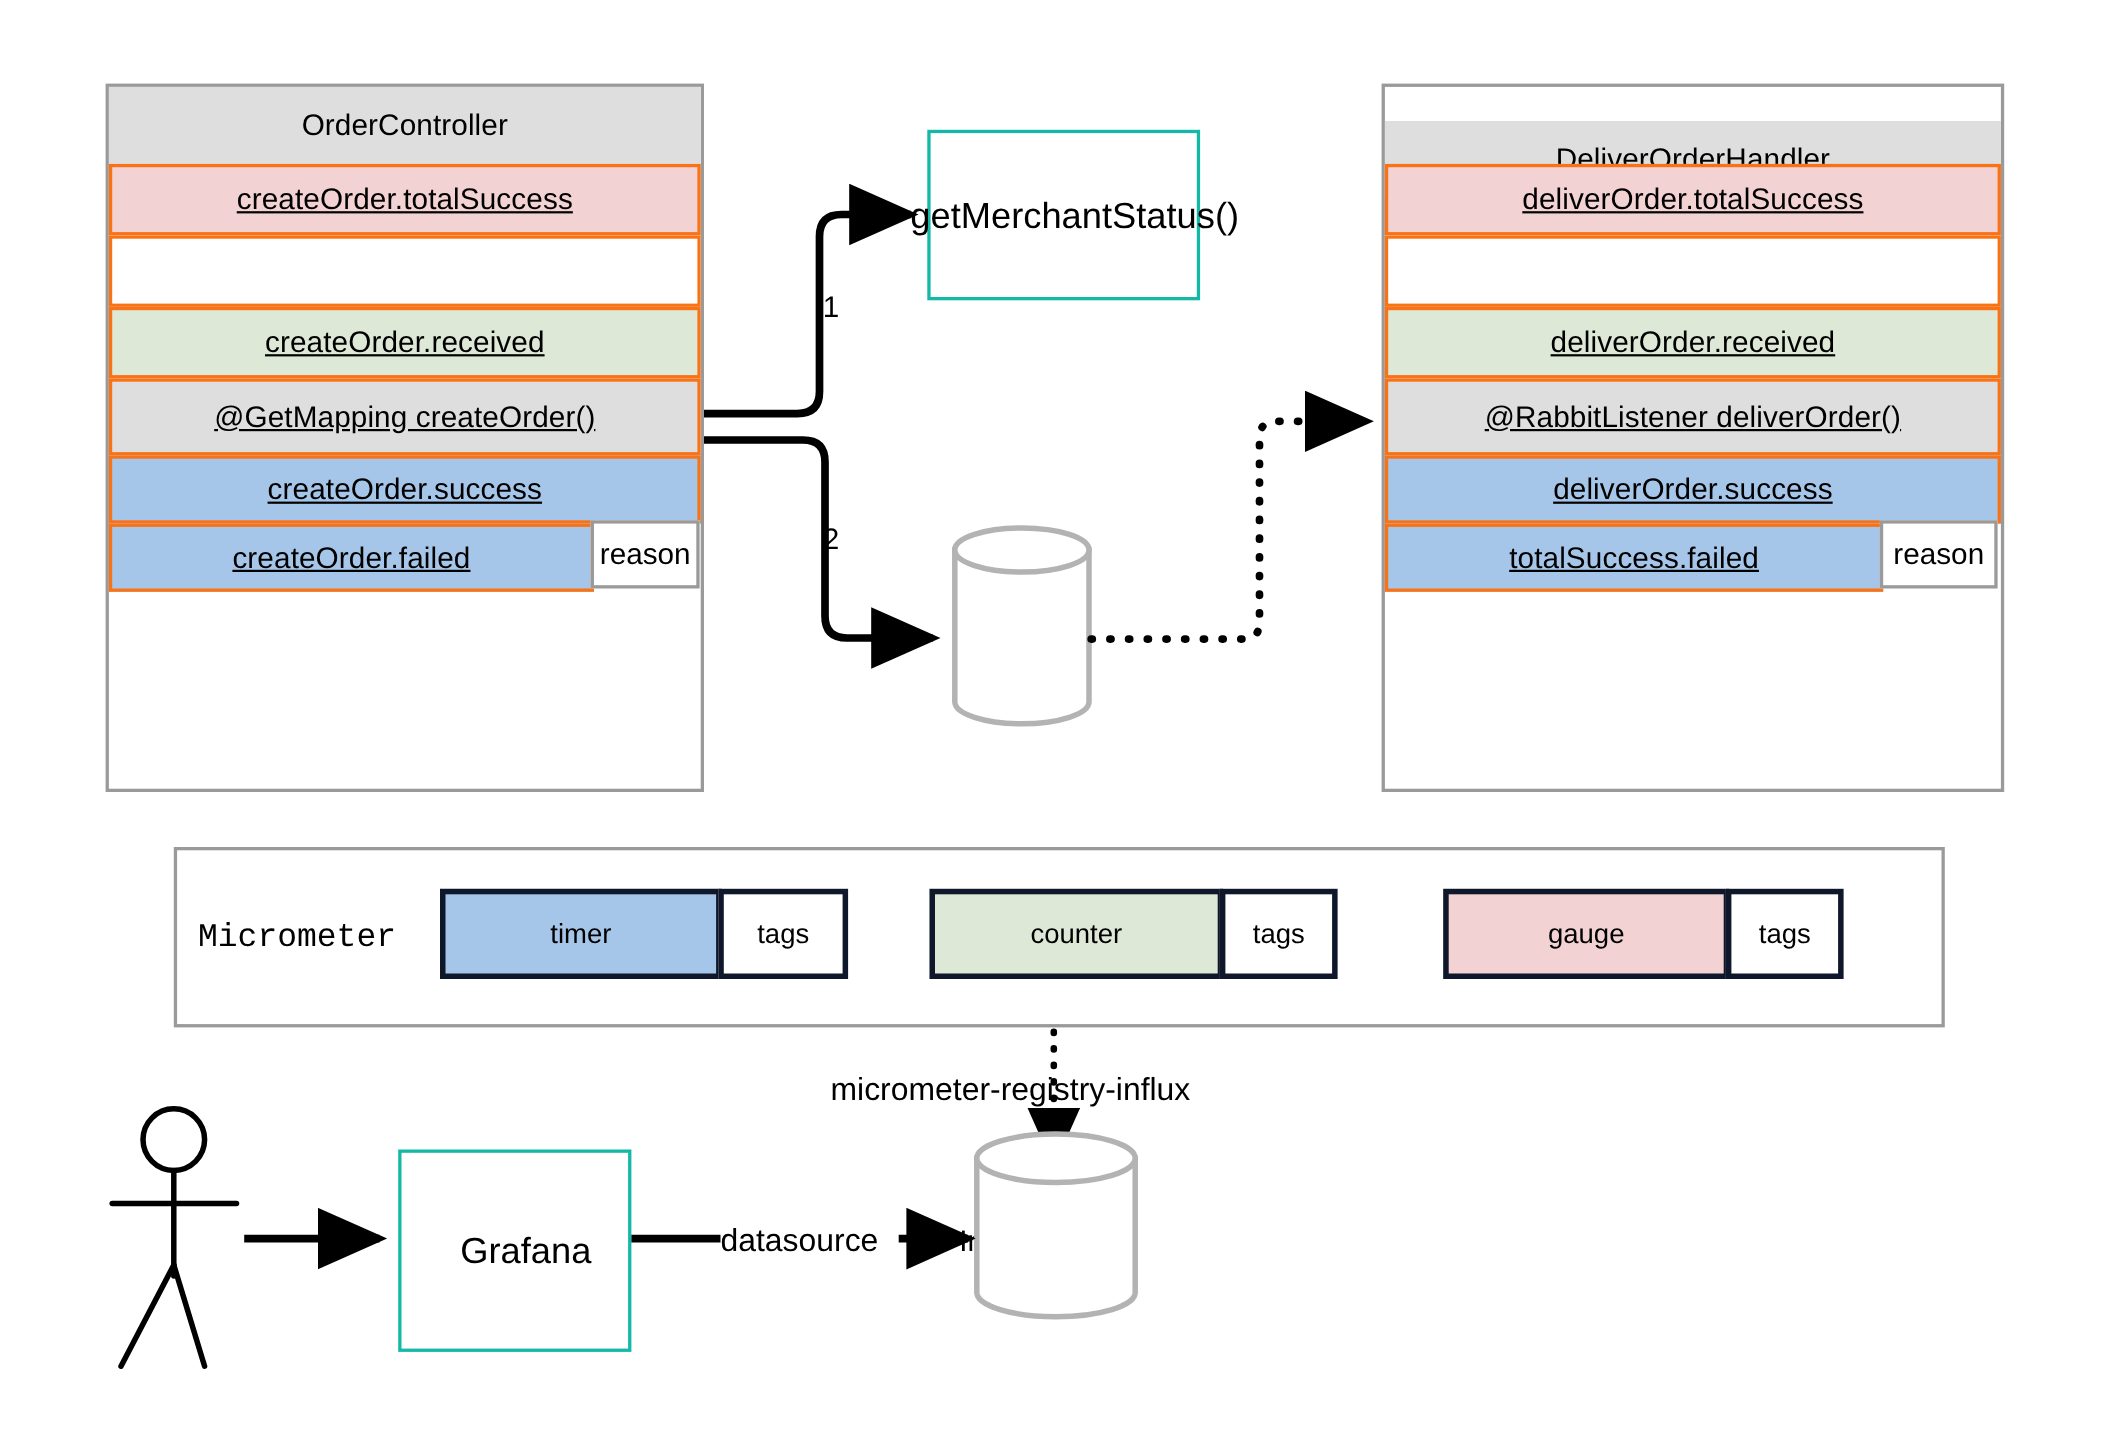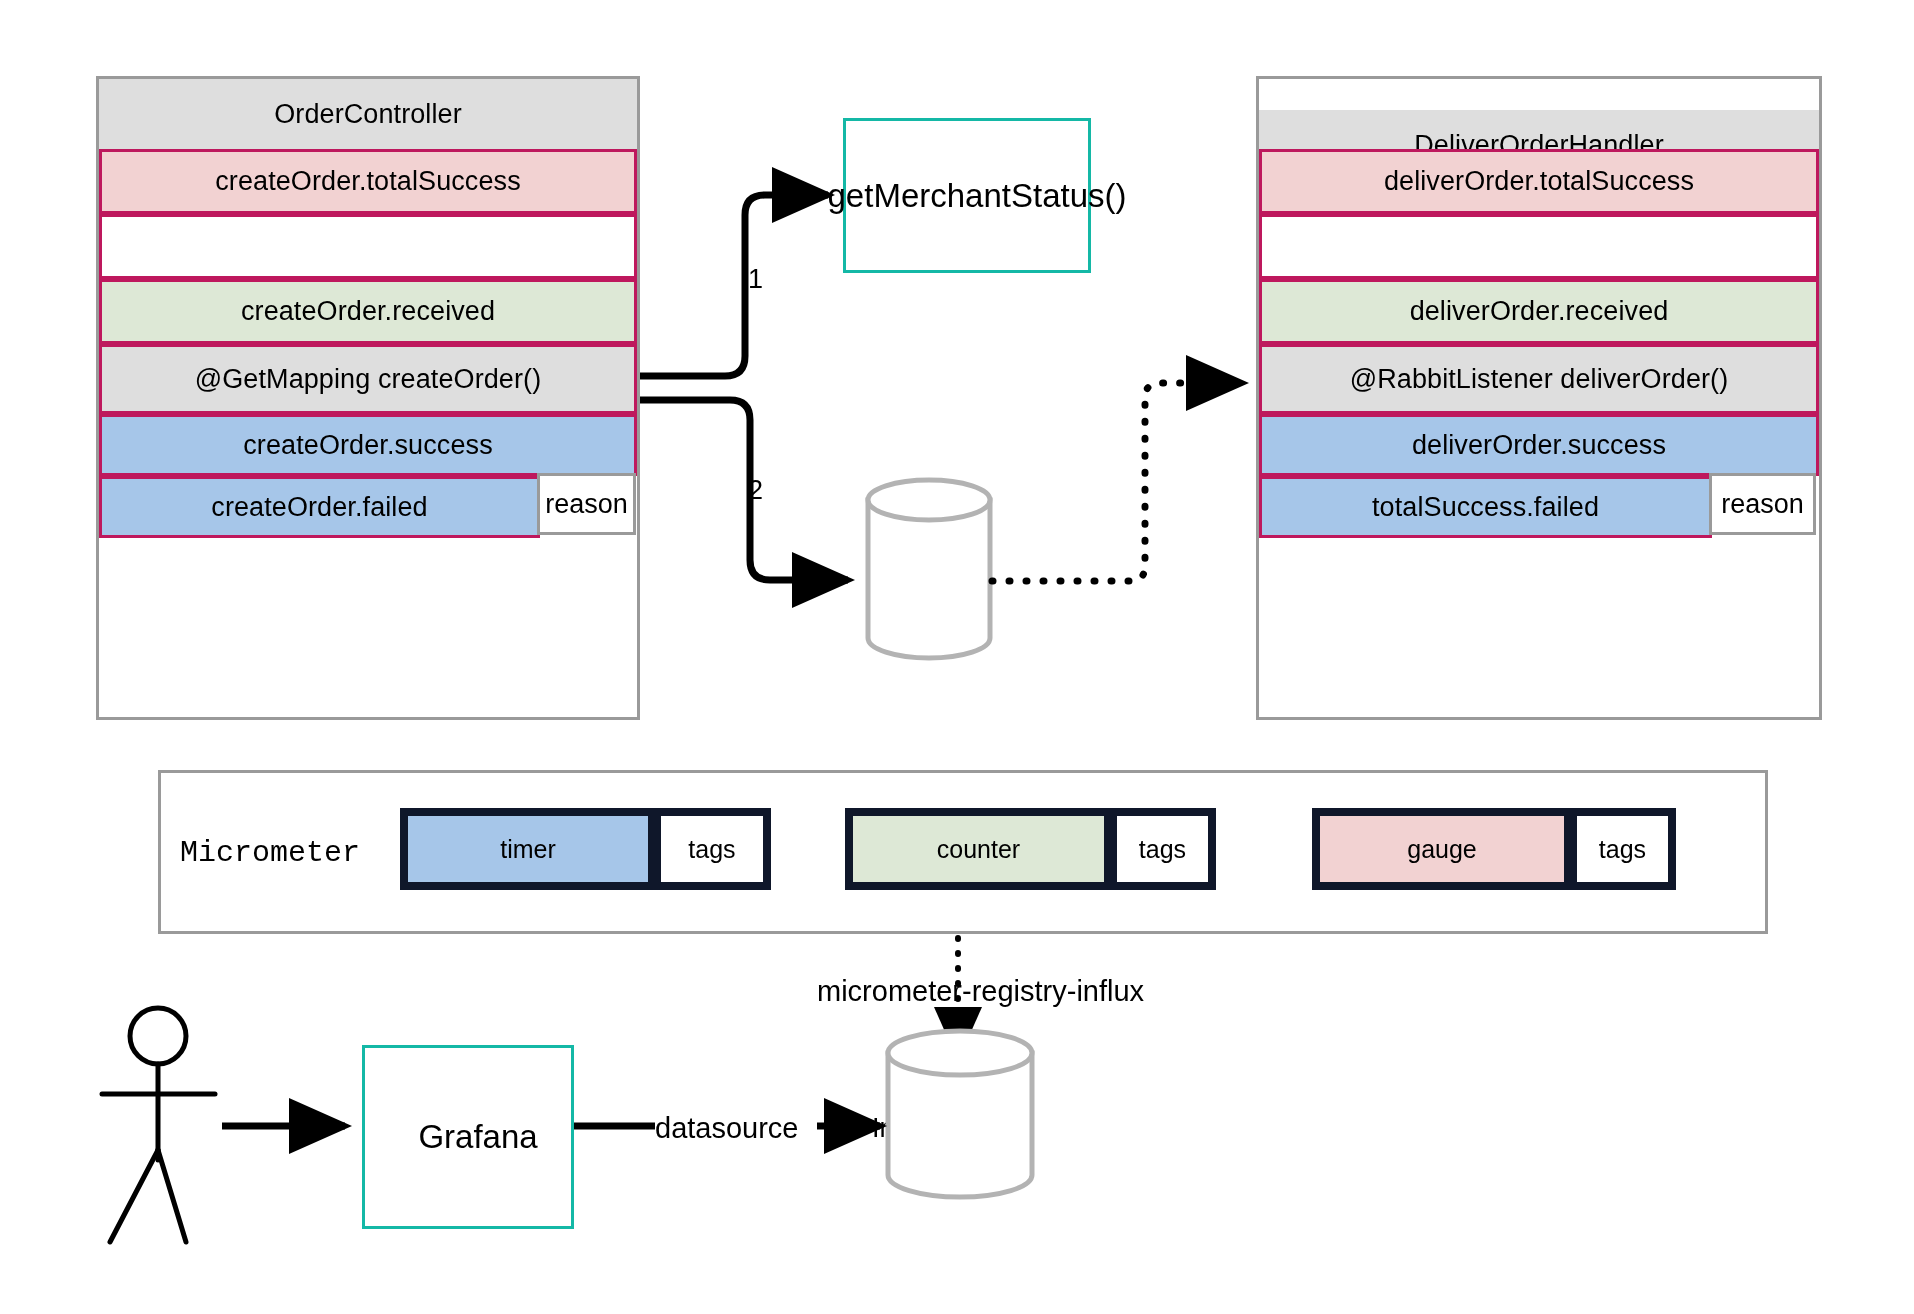--- a/index.html
+++ b/index.html
@@ -30,21 +30,21 @@
     left: 0;
     box-sizing: border-box;
     display: flex;
     align-items: center;
     justify-content: center;
     font-size: 27px;
     line-height: 1;
     letter-spacing: 0.1px;
     white-space: nowrap;
   }
-  .row-bordered { border: 3px solid #be185d; }
+  .row-bordered { border: 3px solid #f97316; text-decoration: underline; }
   .c-gray  { background: #dedede; }
   .c-pink  { background: #f2d2d2; }
   .c-green { background: #dde8d6; }
   .c-blue  { background: #a6c6e9; }
   .c-white { background: #ffffff; }
 
   .reason-cell {
     position: absolute;
     box-sizing: border-box;
     border: 3px solid #9a9a9a;
@@ -73,21 +73,21 @@
     background: #ffffff;
   }
   .micro-label {
     position: absolute;
     font-size: 30px;
     white-space: nowrap;
   }
   .metric {
     position: absolute;
     box-sizing: border-box;
-    border: 8px solid #0f172a;
+    border: 5px solid #0f172a;
     display: flex;
     align-items: center;
     justify-content: center;
     font-size: 25px;
     white-space: nowrap;
   }
 
   .txtlabel {
     position: absolute;
     font-size: 29px;
@@ -215,21 +215,21 @@
     <span>tags</span>
   </div>
 
   <div class="metric c-pink" style="left:1312px; top:808px; width:260px; height:82px;">
     <span>gauge</span>
   </div>
   <div class="metric c-white" style="left:1569px; top:808px; width:107px; height:82px;">
     <span>tags</span>
   </div>
 
-  <div class="txtlabel" style="left:817px; top:975px;">micrometer-registry-influx</div>
+  <div class="txtlabel" style="left:755px; top:975px;">micrometer-registry-influx</div>
 
   <div class="abs plainbox" style="left:362px; top:1045px; width:212px; height:184px;">
     <span>Grafana</span>
   </div>
 
   <div class="txtlabel" style="left:655px; top:1112px;">datasource</div>
 
   <div class="cyl-text" style="left:838px; top:1113px; width:170px;">InfluxDB</div>
 
   <svg class="overlay" viewBox="0 0 1914 1314">

